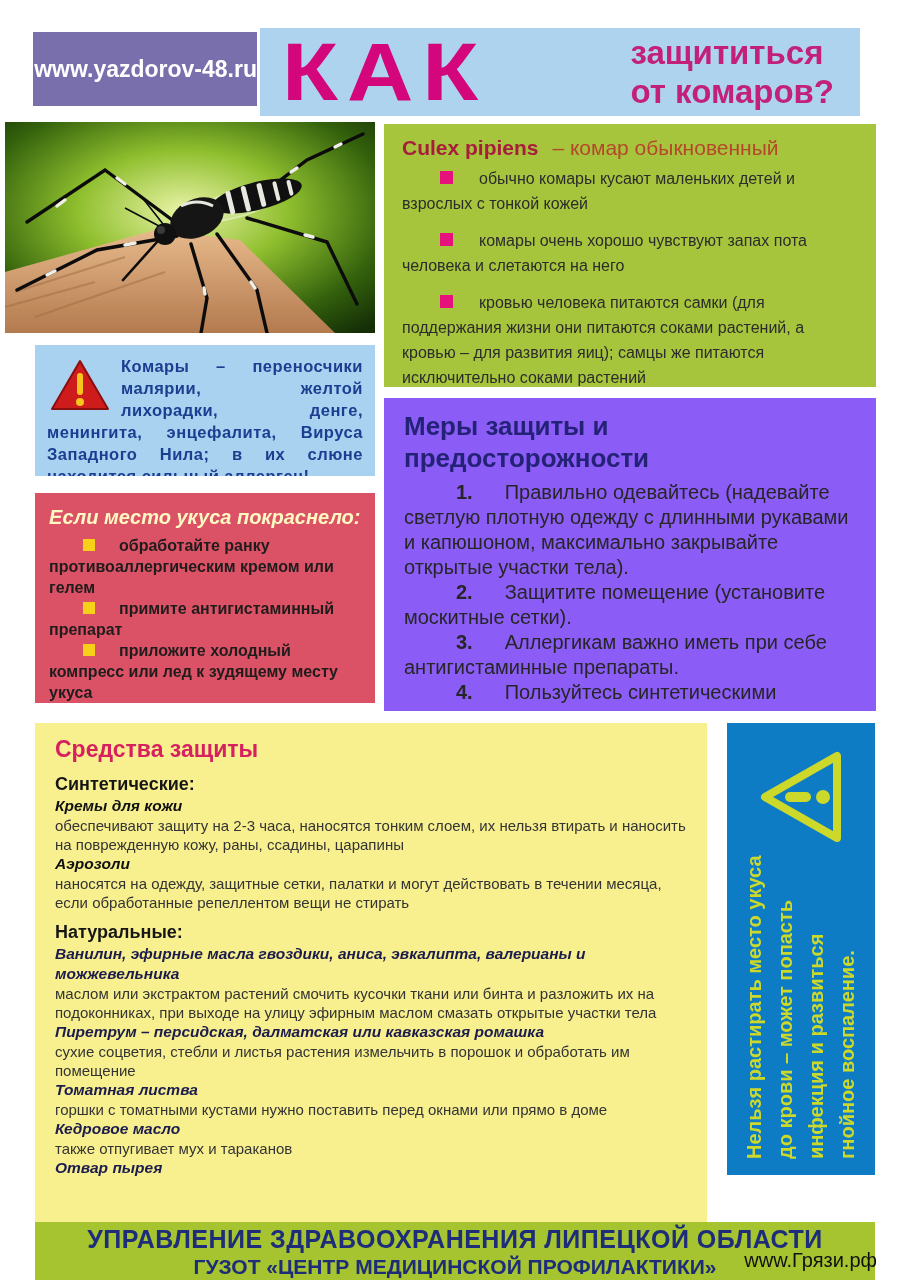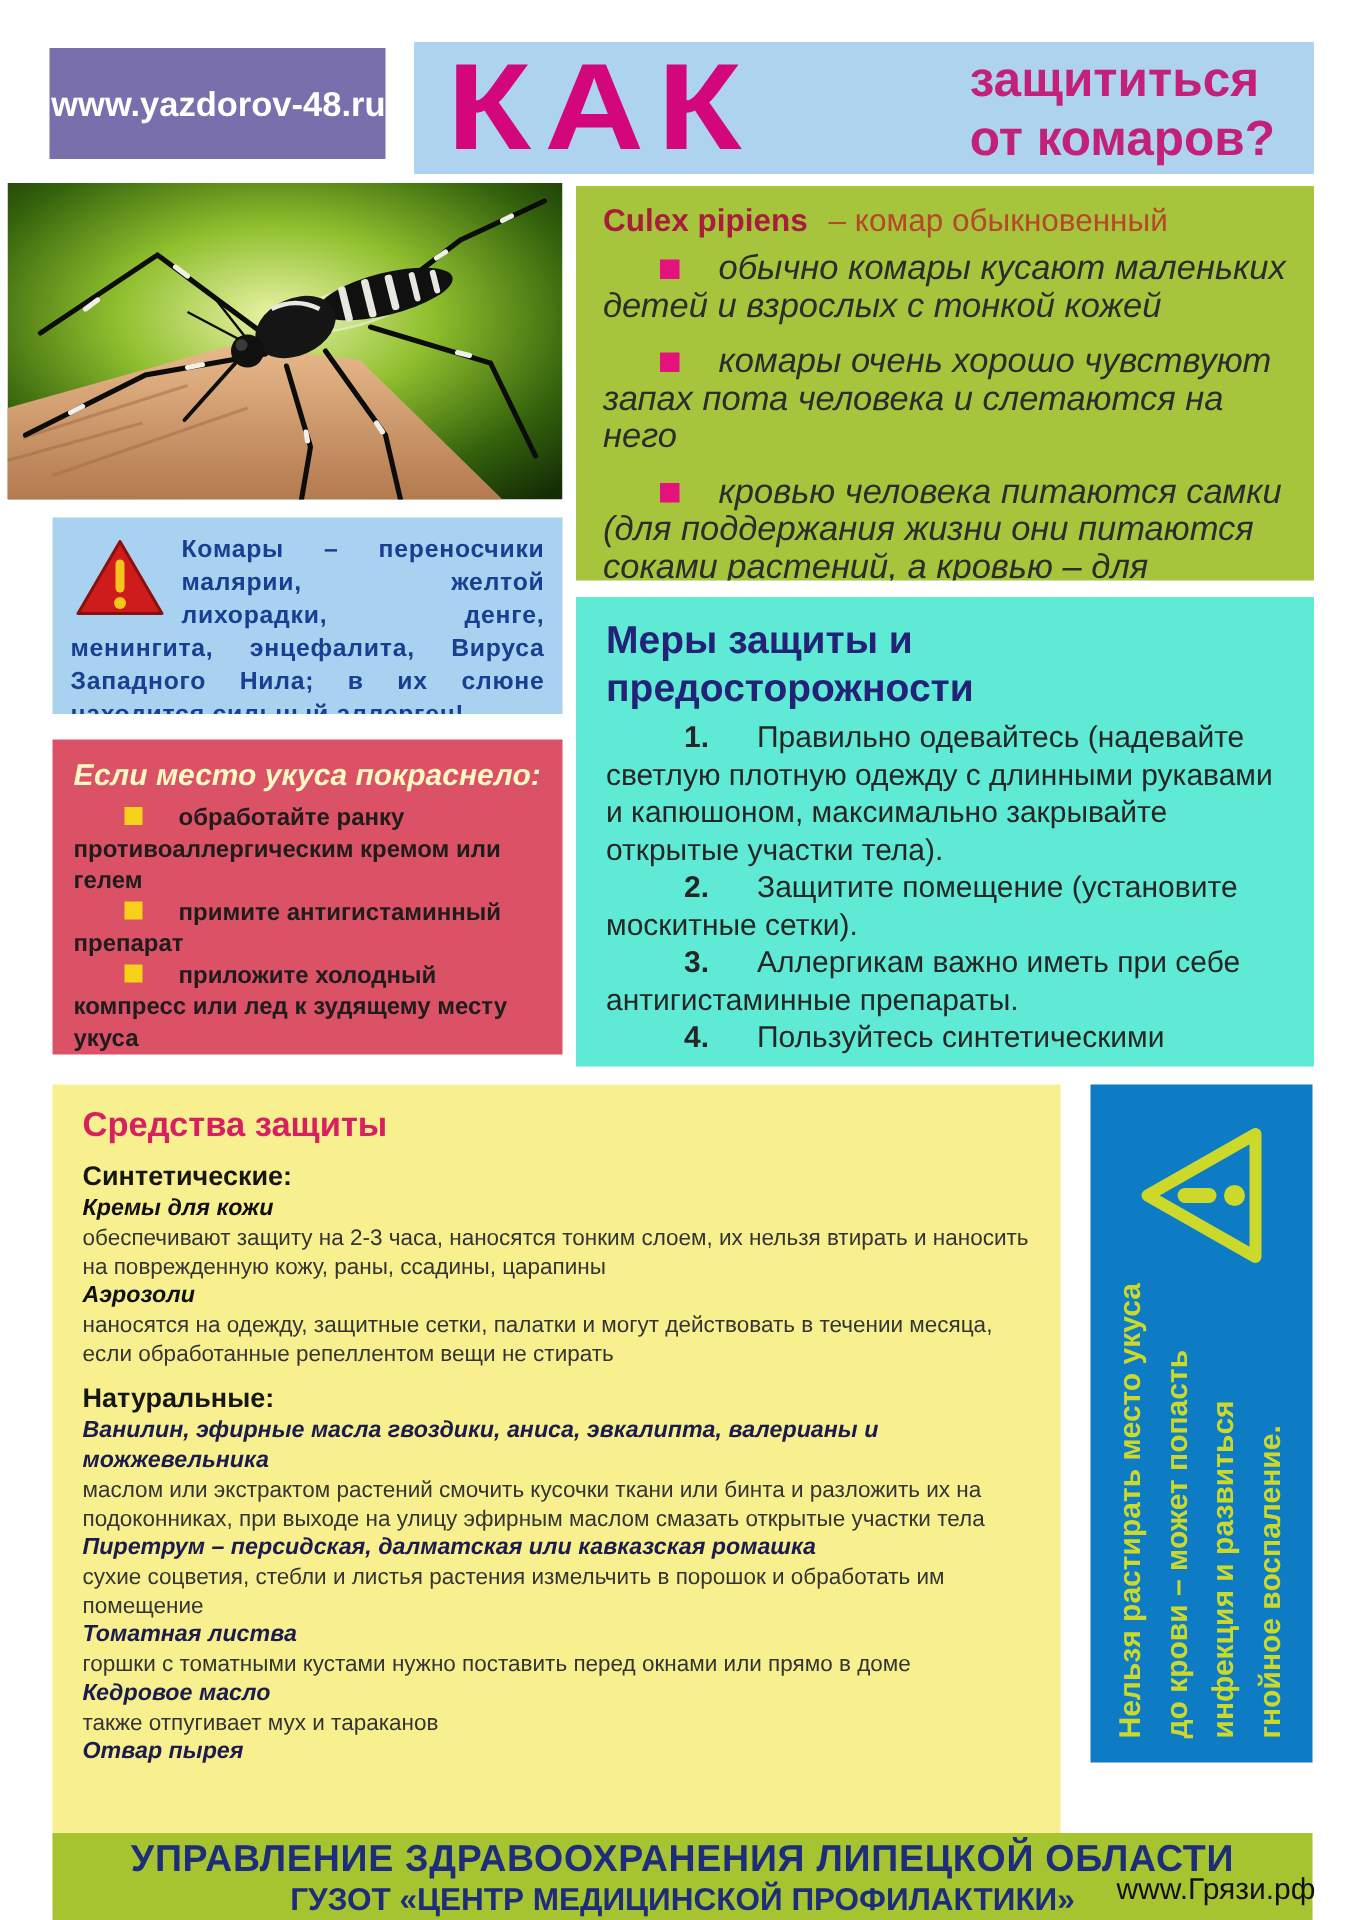--- a/index.html
+++ b/index.html
@@ -2,53 +2,53 @@
 <html lang="ru"><head>
 <meta charset="utf-8">
 <style>
   html,body{margin:0;padding:0;background:#ffffff;}
   body{font-family:"Liberation Sans", sans-serif;}
   .page{position:relative;width:905px;height:1280px;background:#ffffff;overflow:hidden;margin:0 auto;}
 
   
   .site-box{position:absolute;left:33px;top:32px;width:224px;height:74px;background:#7a6fad;
     display:flex;align-items:center;justify-content:flex-end;color:#ffffff;font-weight:bold;font-size:23px;}
-  .band{position:absolute;left:276px;top:28px;width:600px;height:88px;background:#aed3ee;
+  .band{position:absolute;left:260px;top:28px;width:600px;height:88px;background:#aed3ee;
     display:flex;align-items:center;}
   .kak{font-size:82px;line-height:82px;font-weight:bold;color:#d3067c;margin-left:22px;letter-spacing:8px;
     transform:scaleX(1.12);transform-origin:left center;}
   .subt{margin-left:auto;margin-right:26px;font-size:33px;line-height:39px;font-weight:bold;color:#c32079;}
 
   
   .photo{position:absolute;left:5px;top:122px;width:370px;height:211px;}
 
   
   .gbox{position:absolute;left:384px;top:124px;width:492px;height:263px;background:#a6c53c;
     box-sizing:border-box;padding:10px 18px;overflow:hidden;}
   .gbox .title{font-size:21px;line-height:28px;margin-bottom:4px;}
   .latin{color:#a81d3b;font-weight:bold;}
   .dashrest{color:#b5472a;margin-left:8px;}
-  .gb-item{margin:0 0 12px;font-size:23px;line-height:25px;color:#2c2c2c;text-indent:38px;font-style:italic;}
+  .gb-item{margin:0 0 12px;font-size:16px;line-height:25px;color:#2c2c2c;text-indent:38px;}
   .sq{display:inline-block;width:13px;height:13px;background:#e5127d;margin-right:26px;}
 
   
   .wbox{position:absolute;left:35px;top:345px;width:340px;height:131px;background:#a8d2ef;
     box-sizing:border-box;padding:10px 12px;overflow:hidden;}
   .wbox .tri{float:left;margin:2px 10px 2px 2px;}
   .wtext{color:#1b3e91;font-weight:bold;font-size:16.5px;line-height:22px;letter-spacing:0.5px;text-align:justify;}
 
   
   .pbox{position:absolute;left:35px;top:493px;width:340px;height:210px;background:#db5266;
     box-sizing:border-box;padding:12px 14px;overflow:hidden;}
   .pbox .title{color:#fef9c3;font-weight:bold;font-style:italic;font-size:20px;line-height:24px;margin-bottom:6px;}
   .pb-item{margin:0;font-size:16px;line-height:21px;font-weight:bold;color:#201c1c;text-indent:34px;}
   .sqy{display:inline-block;width:12px;height:12px;background:#f6d019;margin-right:24px;}
 
   
-  .obox{position:absolute;left:384px;top:398px;width:492px;height:313px;background:#5eead4;
+  .obox{position:absolute;left:384px;top:398px;width:492px;height:313px;background:#8b5cf6;
     box-sizing:border-box;padding:12px 20px;overflow:hidden;}
   .obox .title{color:#232277;font-weight:bold;font-size:26px;line-height:32px;margin-bottom:6px;}
   .om-item{margin:0;font-size:20px;line-height:25px;color:#262626;text-indent:52px;}
   .om-num{font-weight:bold;margin-right:32px;}
 
   
   .ybox{position:absolute;left:35px;top:723px;width:672px;height:550px;background:#f8f08f;
     box-sizing:border-box;padding:12px 20px;overflow:hidden;}
   .ybox .title{color:#d62060;font-weight:bold;font-size:23px;line-height:29px;margin-bottom:8px;}
   .rem-h{font-size:18px;line-height:24px;font-weight:bold;color:#161616;margin:8px 0 0;}

